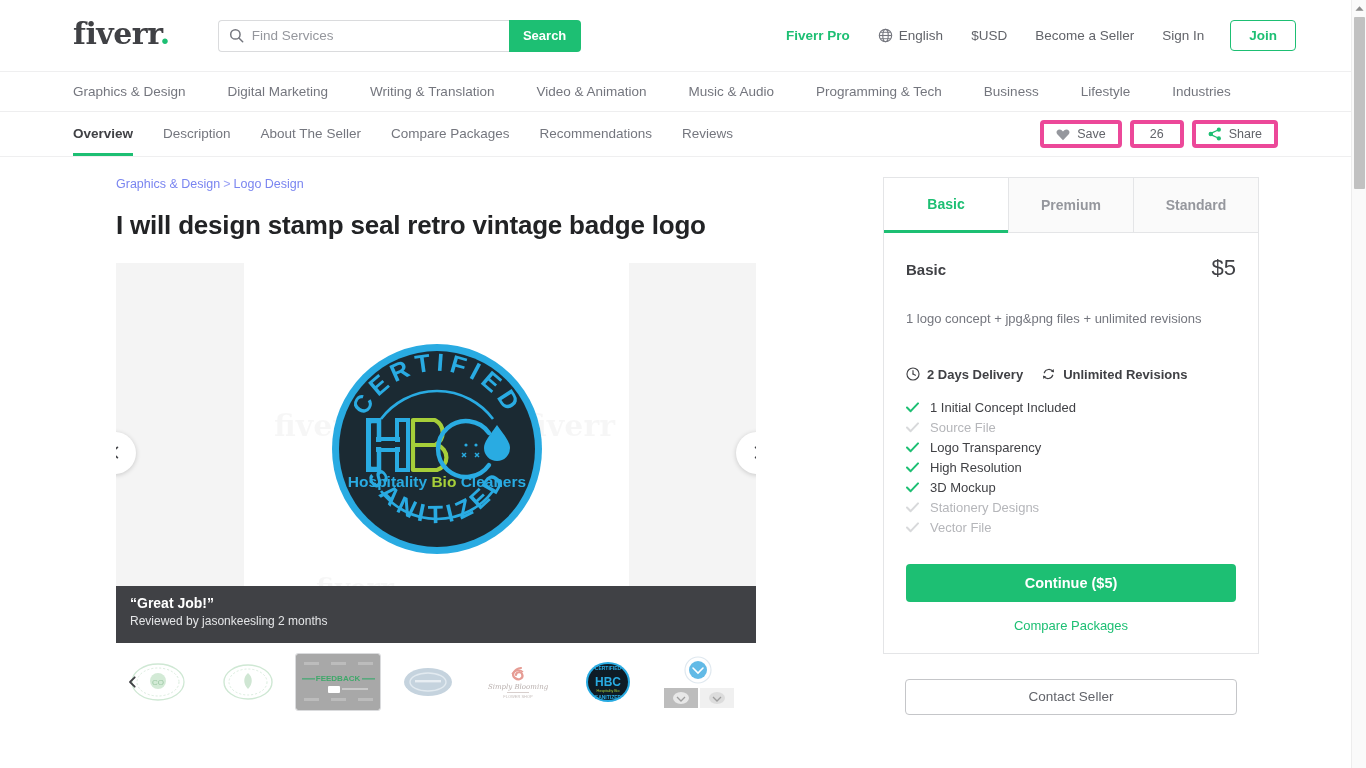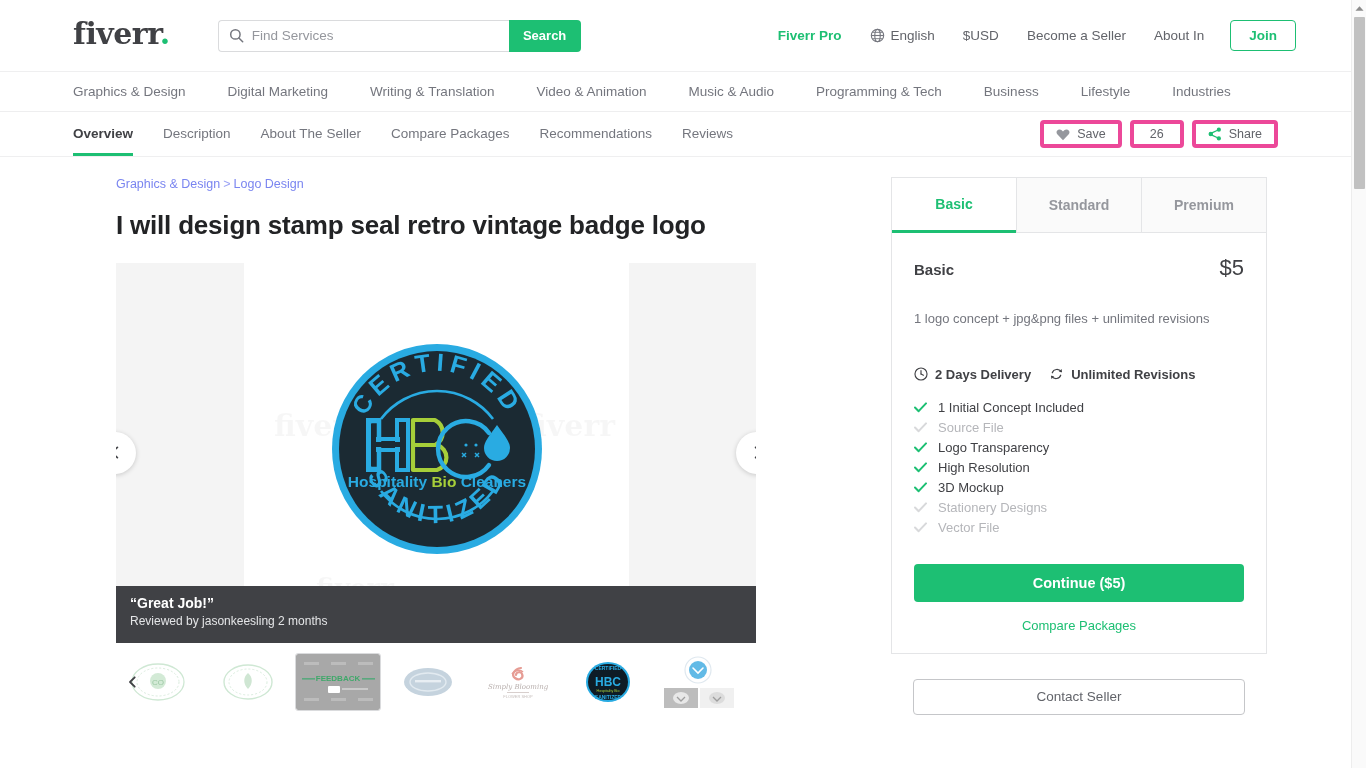--- a/index.html
+++ b/index.html
@@ -180,21 +180,21 @@
     background: #fff;
     cursor: pointer;
     white-space: nowrap;
   }
   .pill.count { padding: 0 16px; }
 
   
   .body-wrap {
     display: flex;
     padding: 20px 73px 0 73px;
-    gap: 16px;
+    gap: 8px;
     background: #fff;
   }
   .left-col { width: 700px; padding-left: 43px; }
   .right-col { width: 420px; padding-left: 102px; }
 
   .breadcrumb { font-size: 12.5px; color: #7a85f0; margin-bottom: 18px; }
   .breadcrumb a { color: #7a85f0; text-decoration: none; }
   .breadcrumb .sep { color: #9aa2f5; margin: 0 3px; }
 
   .gig-title {
@@ -438,21 +438,21 @@
           <circle cx="8" cy="8" r="6.6" fill="none" stroke="#74767e" stroke-width="1.2"></circle>
           <ellipse cx="8" cy="8" rx="2.9" ry="6.6" fill="none" stroke="#74767e" stroke-width="1.2"></ellipse>
           <line x1="1.5" y1="8" x2="14.5" y2="8" stroke="#74767e" stroke-width="1.2"></line>
           <line x1="2.6" y1="4.6" x2="13.4" y2="4.6" stroke="#74767e" stroke-width="1"></line>
           <line x1="2.6" y1="11.4" x2="13.4" y2="11.4" stroke="#74767e" stroke-width="1"></line>
         </svg>
         <span>English</span>
       </div>
       <a class="nav-link" href="#">$USD</a>
       <a class="nav-link" href="#">Become a Seller</a>
-      <a class="nav-link" href="#">About In</a>
+      <a class="nav-link" href="#">Sign In</a>
       <button class="join-btn">Join</button>
     </div>
   </div>
 
   <div class="cat-nav">
     <a href="#">Graphics &amp; Design</a>
     <a href="#">Digital Marketing</a>
     <a href="#">Writing &amp; Translation</a>
     <a href="#">Video &amp; Animation</a>
     <a href="#">Music &amp; Audio</a>
@@ -658,22 +658,22 @@
             <path d="M57 43 l4 4 l4 -4" fill="none" stroke="#9e9e9e" stroke-width="1.3"></path>
           </svg>
         </div>
       </div>
     </div>
 
     <div class="right-col">
       <div class="pkg-panel">
         <div class="pkg-tabs">
           <div class="pkg-tab active">Basic</div>
+          <div class="pkg-tab">Premium</div>
           <div class="pkg-tab">Standard</div>
-          <div class="pkg-tab">Premium</div>
         </div>
 
         <div class="pkg-body">
           <div class="pkg-head">
             <span class="pkg-name">Basic</span>
             <span class="pkg-price">$5</span>
           </div>
 
           <div class="pkg-desc">1 logo concept + jpg&amp;png files + unlimited revisions</div>
 

